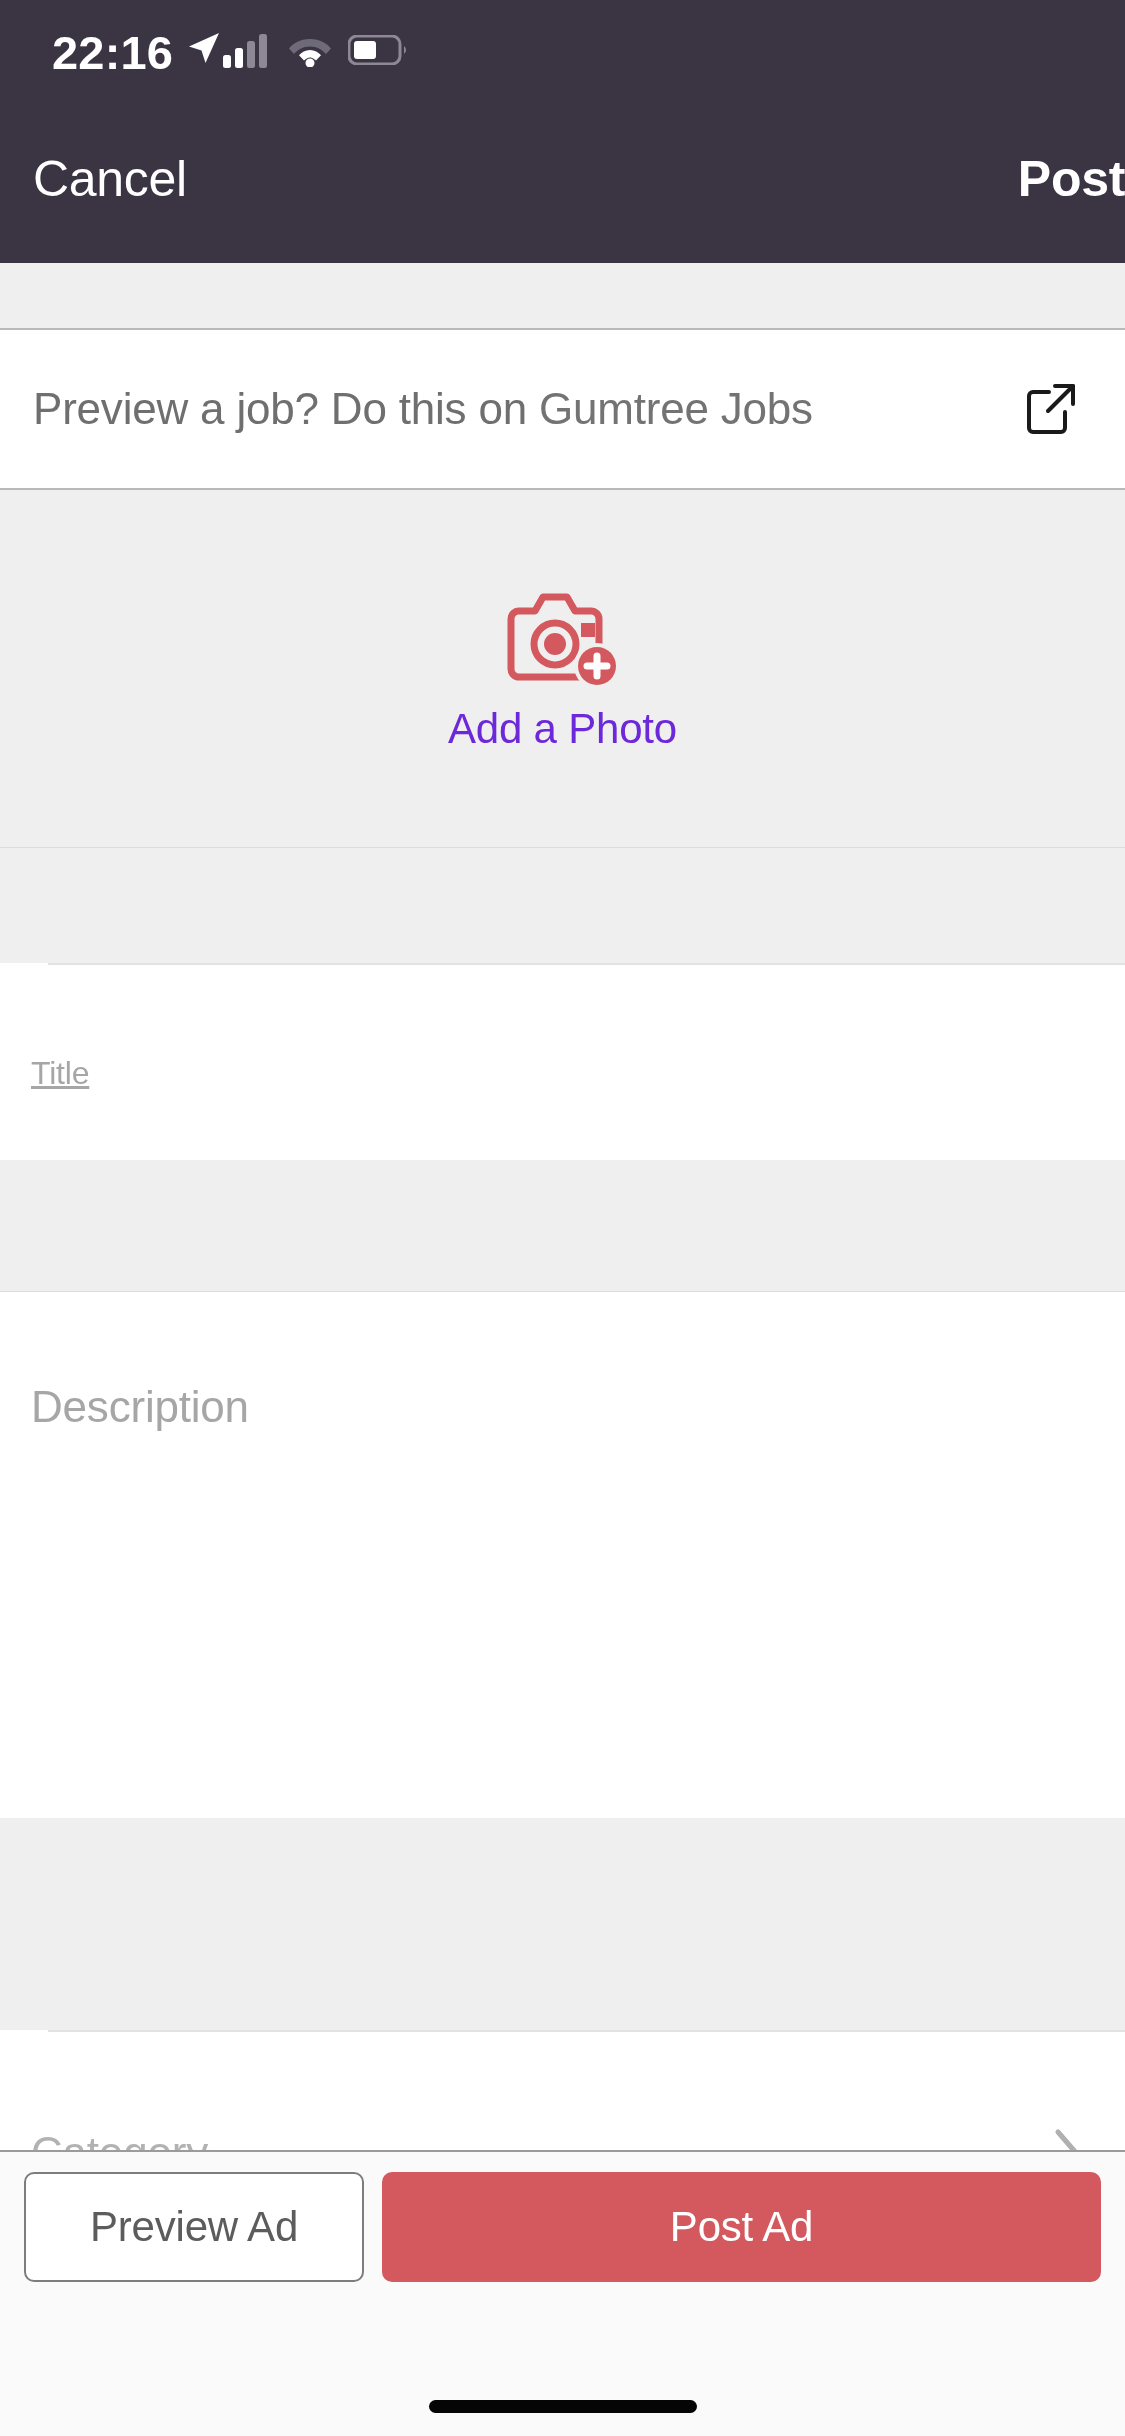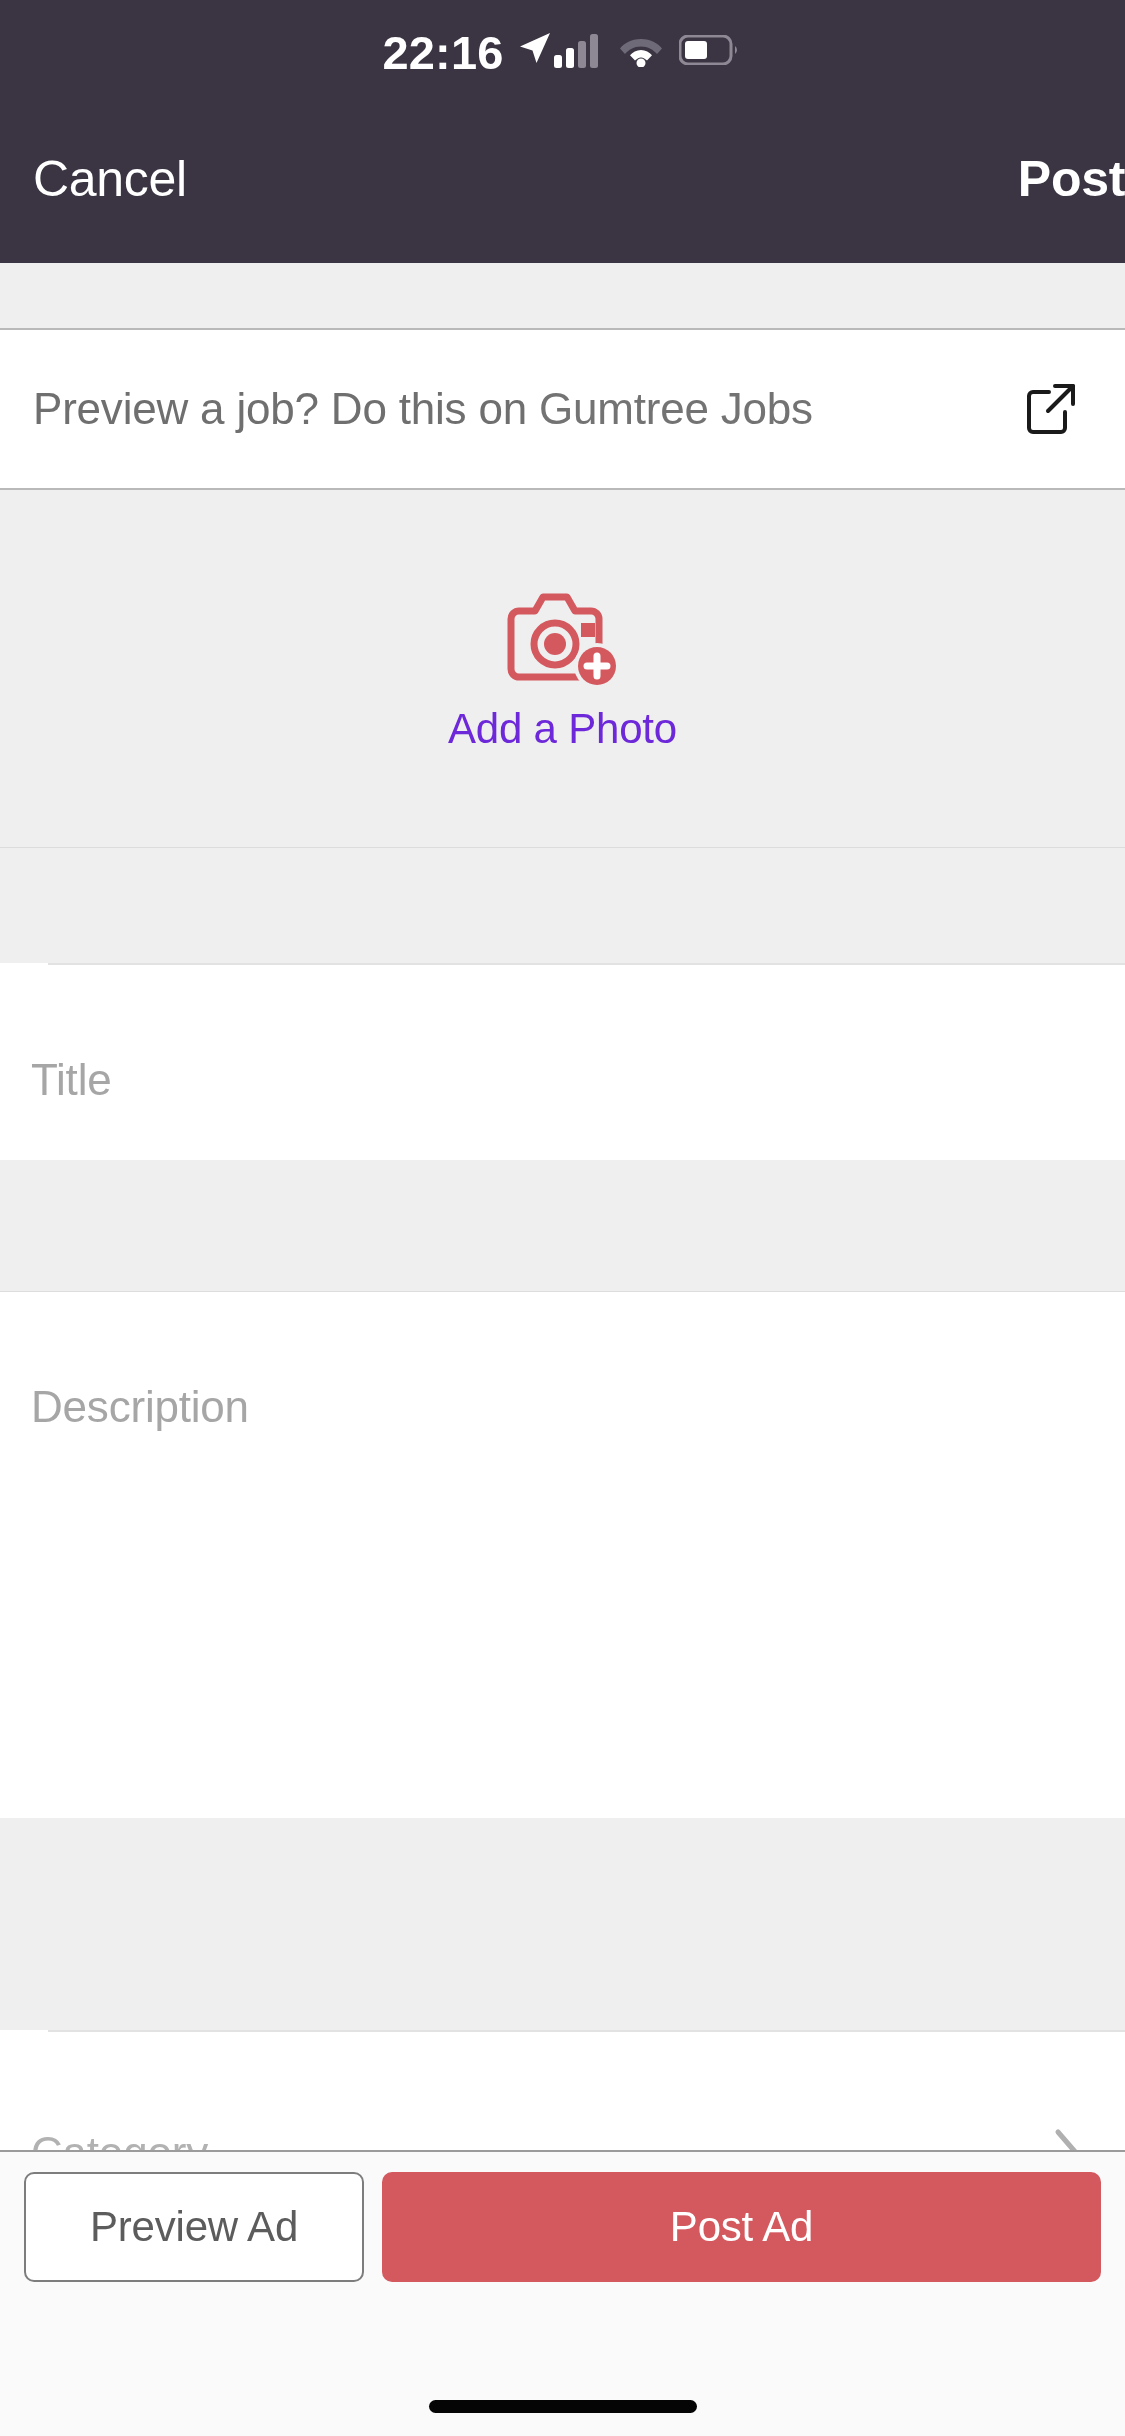--- a/index.html
+++ b/index.html
@@ -13,21 +13,21 @@
   }
   .screen{position:absolute;inset:0;overflow:hidden;}
 
   
   .topchrome{
     position:absolute;top:0;left:0;width:1125px;height:263px;
     background:#3b3443;
   }
   .statusbar{
     position:absolute;top:0;left:0;width:1125px;height:100px;
-    display:flex;align-items:center;justify-content:center;
+    display:flex;align-items:center;justify-content:flex-start;
     padding:0 56px 0 52px;box-sizing:border-box;
   }
   .status-left{display:flex;align-items:center;gap:13px;}
   .status-time{
     color:#ffffff;font-size:47px;font-weight:600;letter-spacing:0.2px;
     line-height:1;padding-top:4px;
   }
   .loc-arrow{display:block;}
   .status-right{display:flex;align-items:center;gap:16px;padding-top:4px;}
 
@@ -84,21 +84,21 @@
   
   .field-title{
     position:absolute;top:963px;left:0;width:1125px;height:197px;
     background:#ffffff;
   }
   .field-title .hairline{
     position:absolute;top:0;left:48px;right:0;height:2px;background:#e2e2e2;
   }
   .field-title .ph{
     position:absolute;left:31px;top:92px;
-    font-size:44px;color:#a6a6a6;letter-spacing:-0.2px;
+    font-size:32px;color:#a6a6a6;letter-spacing:-0.2px;text-decoration:underline;
   }
 
   .spacer-b{
     position:absolute;top:1160px;left:0;width:1125px;height:132px;
     background:#efefef;border-bottom:1px solid #dddddd;box-sizing:border-box;
   }
 
   
   .field-desc{
     position:absolute;top:1292px;left:0;width:1125px;height:584px;

